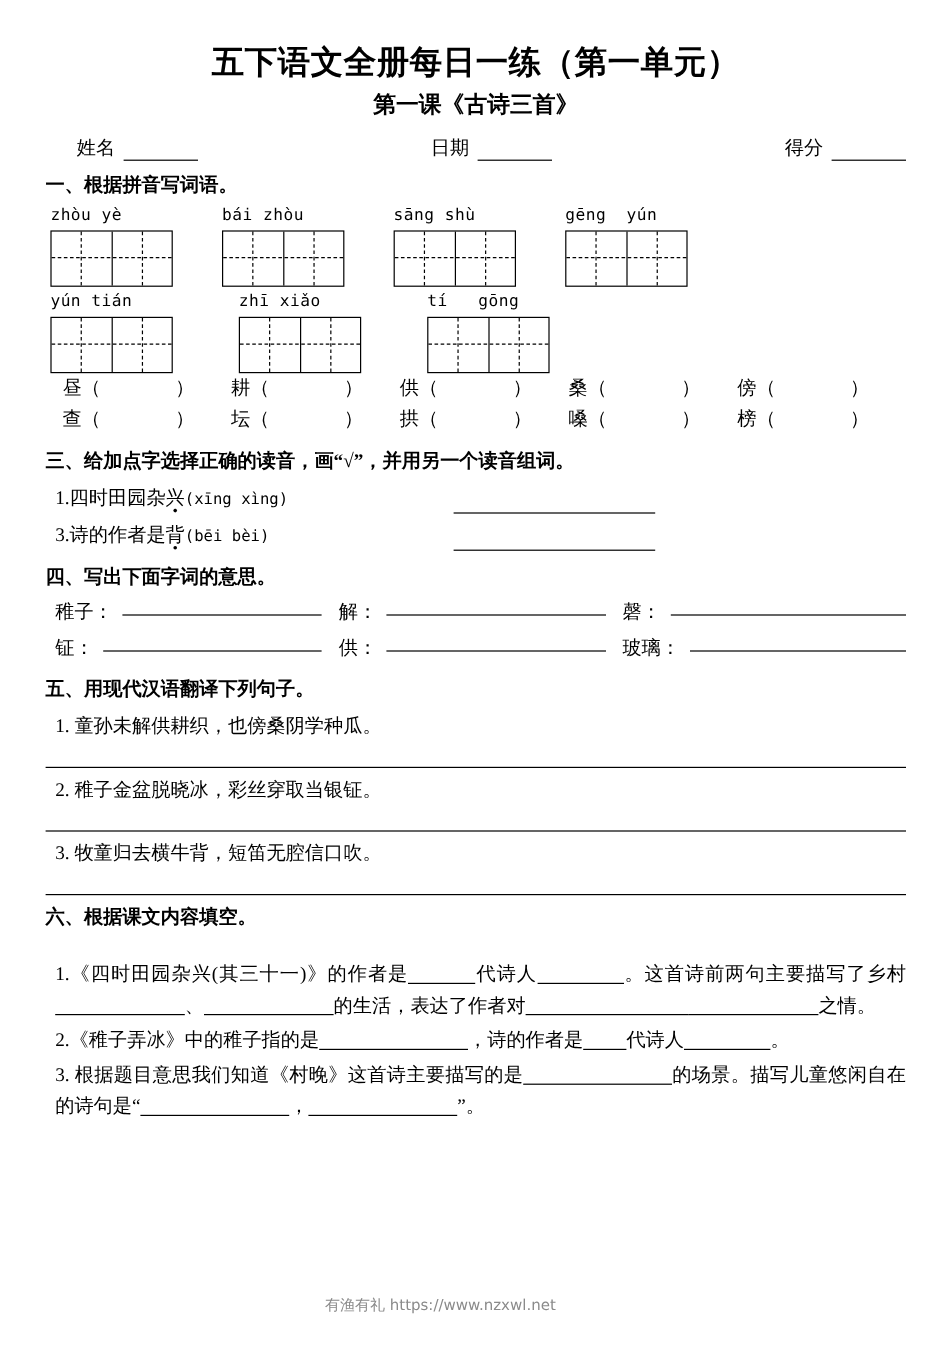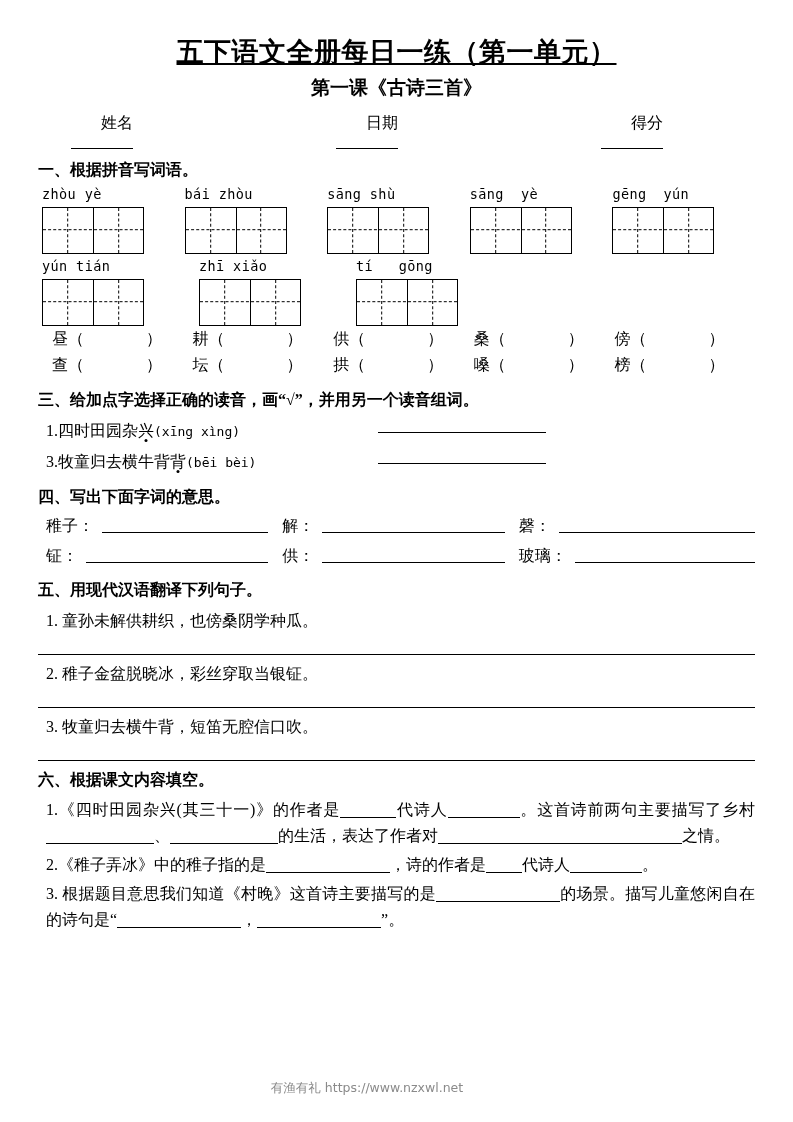--- a/index.html
+++ b/index.html
@@ -31,38 +31,37 @@
   }
 
   
   .doc-title {
     text-align: center;
     font-size: 27px;
     font-weight: bold;
     letter-spacing: 0.5px;
     line-height: 1.25;
     font-family: "Liberation Serif", "DejaVu Serif", serif;
-    text-decoration: underline;
   }
   .doc-subtitle {
     text-align: center;
     font-size: 19px;
     font-weight: bold;
     margin-top: 6px;
     line-height: 1.3;
   }
 
   
   .info-row {
     display: flex;
     margin-top: 13px;
     font-size: 16px;
     padding-left: 26px;
   }
-  .info-item { display: flex; align-items: flex-end; white-space: nowrap; flex-direction: column; }
+  .info-item { display: flex; align-items: flex-end; white-space: nowrap; }
   .info-item .lbl { font-size: 16px; }
   .info-blank {
     display: inline-block;
     width: 62px;
     border-bottom: 1.4px solid #000;
     margin-left: 7px;
     height: 14px;
   }
   .info-gap-a { width: 196px; }
   .info-gap-b { width: 196px; }
@@ -143,20 +142,21 @@
     white-space: nowrap;
   }
   .cmp-item .paren-gap {
     display: inline-block;
     width: 62px;
   }
 
   
   .pron-line {
     display: flex;
+    align-items: flex-end;
     font-size: 16px;
     line-height: 1.5;
     margin-top: 7px;
     padding-left: 8px;
   }
   .pron-q { width: 332px; white-space: nowrap; }
   .pron-py {
     font-family: "DejaVu Sans Mono", "Liberation Mono", monospace;
     font-size: 13px;
   }
@@ -181,21 +181,21 @@
   .mean-row {
     display: flex;
     font-size: 16px;
     line-height: 1.5;
     margin-top: 6px;
     padding-left: 8px;
     align-items: flex-end;
   }
   .mean-item {
     display: flex;
-    align-items: center;
+    align-items: flex-start;
     width: 239px;
   }
   .mean-item .mlabel { white-space: nowrap; }
   .mean-item .mline {
     flex: 1;
     border-bottom: 1.5px solid #000;
     height: 13px;
     margin-left: 8px;
     margin-right: 14px;
   }
@@ -211,21 +211,21 @@
     width: 717px;
     border-bottom: 1.6px solid #000;
     margin-top: 21px;
   }
 
   
   .fill-p {
     font-size: 16px;
     line-height: 1.62;
     padding-left: 8px;
-    margin-top: 6px;
+    margin-top: 24px;
     text-align: justify;
   }
   .u {
     display: inline-block;
     border-bottom: 1.5px solid #000;
     height: 14px;
     vertical-align: -3px;
   }
   .u-xs { width: 36px; }
   .u-sm { width: 56px; }
@@ -290,27 +290,20 @@
           </div>
       </div>
       <div class="pinyin-cell">
         <div class="pinyin-text">sāng shù</div>
         <div class="tzg">
             <div class="half"></div>
             <div class="half"></div>
           </div>
       </div>
       <div class="pinyin-cell">
-        <div class="pinyin-text">sāng  yè</div>
-        <div class="tzg">
-            <div class="half"></div>
-            <div class="half"></div>
-          </div>
-      </div>
-      <div class="pinyin-cell">
         <div class="pinyin-text">gēng  yún</div>
         <div class="tzg">
             <div class="half"></div>
             <div class="half"></div>
           </div>
       </div>
     </div>
 
     <div class="pinyin-row" style="gap:14px;">
       <div class="pinyin-cell">
@@ -352,21 +345,21 @@
       <div class="cmp-item"><span>榜</span>（<span class="paren-gap"></span>）</div>
     </div>
 
     <div class="sec-title" style="margin-top:12px;">三、给加点字选择正确的读音，画“√”，并用另一个读音组词。</div>
 
     <div class="pron-line">
       <div class="pron-q"><span>1.</span><span>四时田园杂</span><span class="dotted">兴</span><span></span><span class="pron-py">(xīng  xìng)</span></div>
       <div class="pron-ans"></div>
     </div>
     <div class="pron-line">
-      <div class="pron-q"><span>3.</span><span>牧童归去横牛背</span><span class="dotted">背</span><span></span><span class="pron-py">(bēi  bèi)</span></div>
+      <div class="pron-q"><span>3.</span><span>诗的作者是</span><span class="dotted">背</span><span></span><span class="pron-py">(bēi  bèi)</span></div>
       <div class="pron-ans"></div>
     </div>
 
     <div class="sec-title" style="margin-top:12px;">四、写出下面字词的意思。</div>
 
     <div class="mean-row">
       <div class="mean-item">
           <span class="mlabel">稚子：</span>
           <span class="mline"></span>
         </div>

